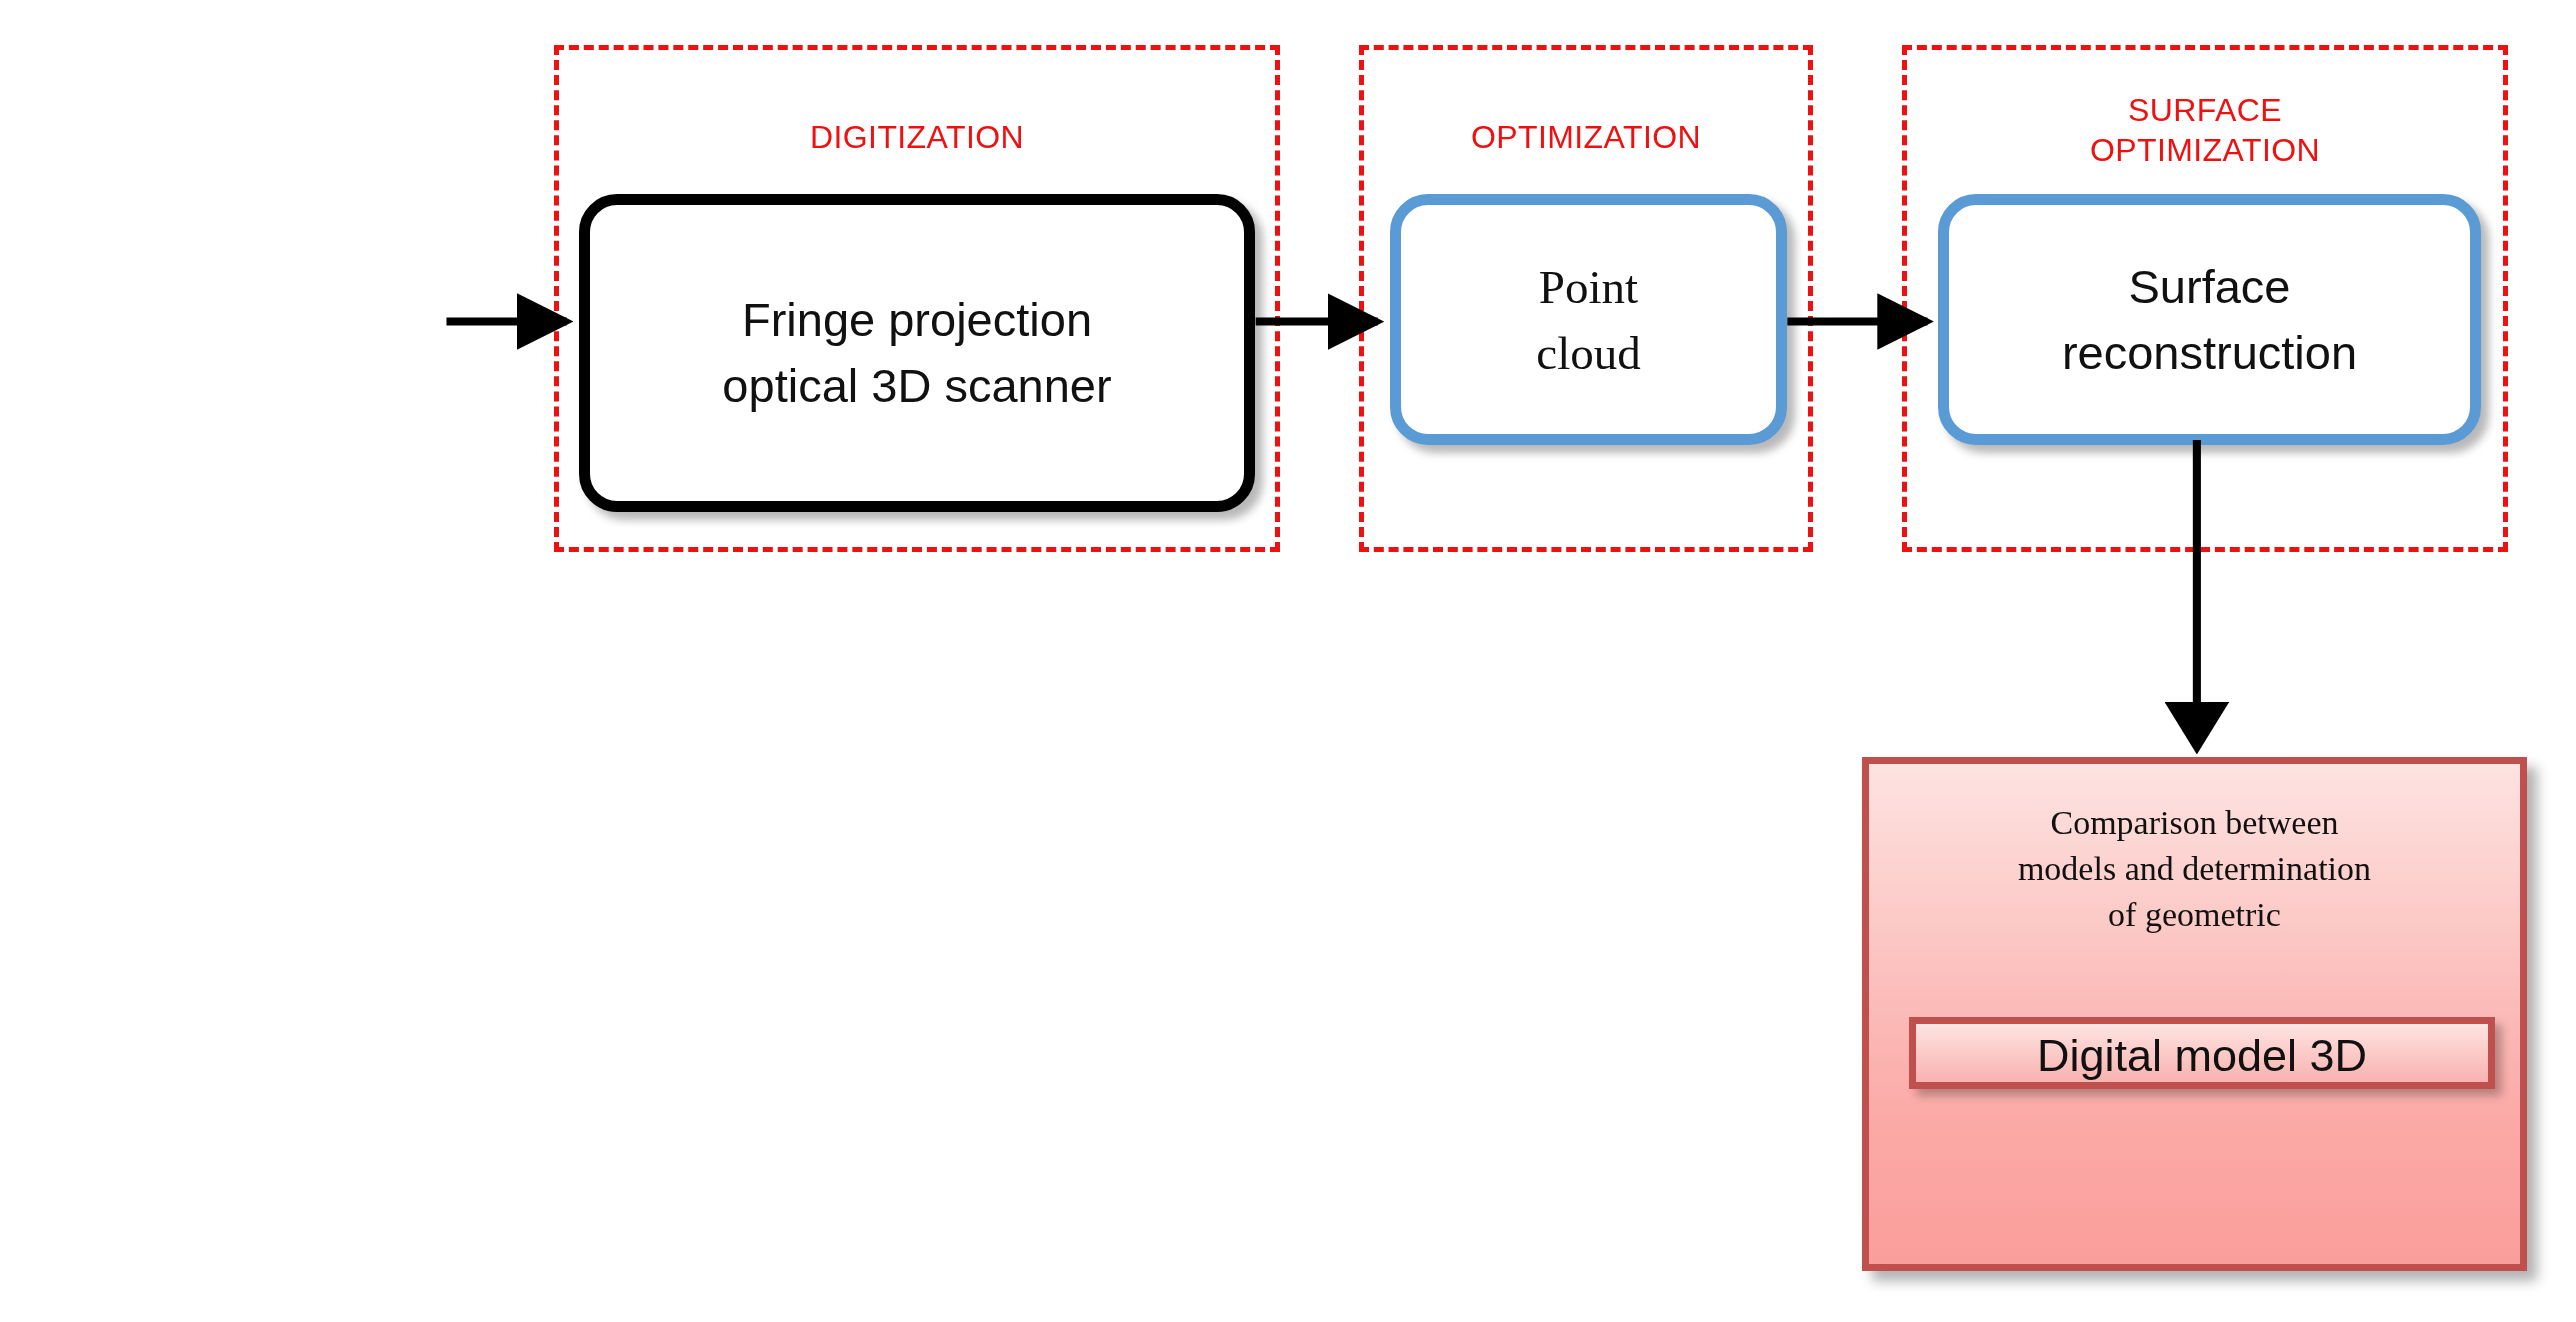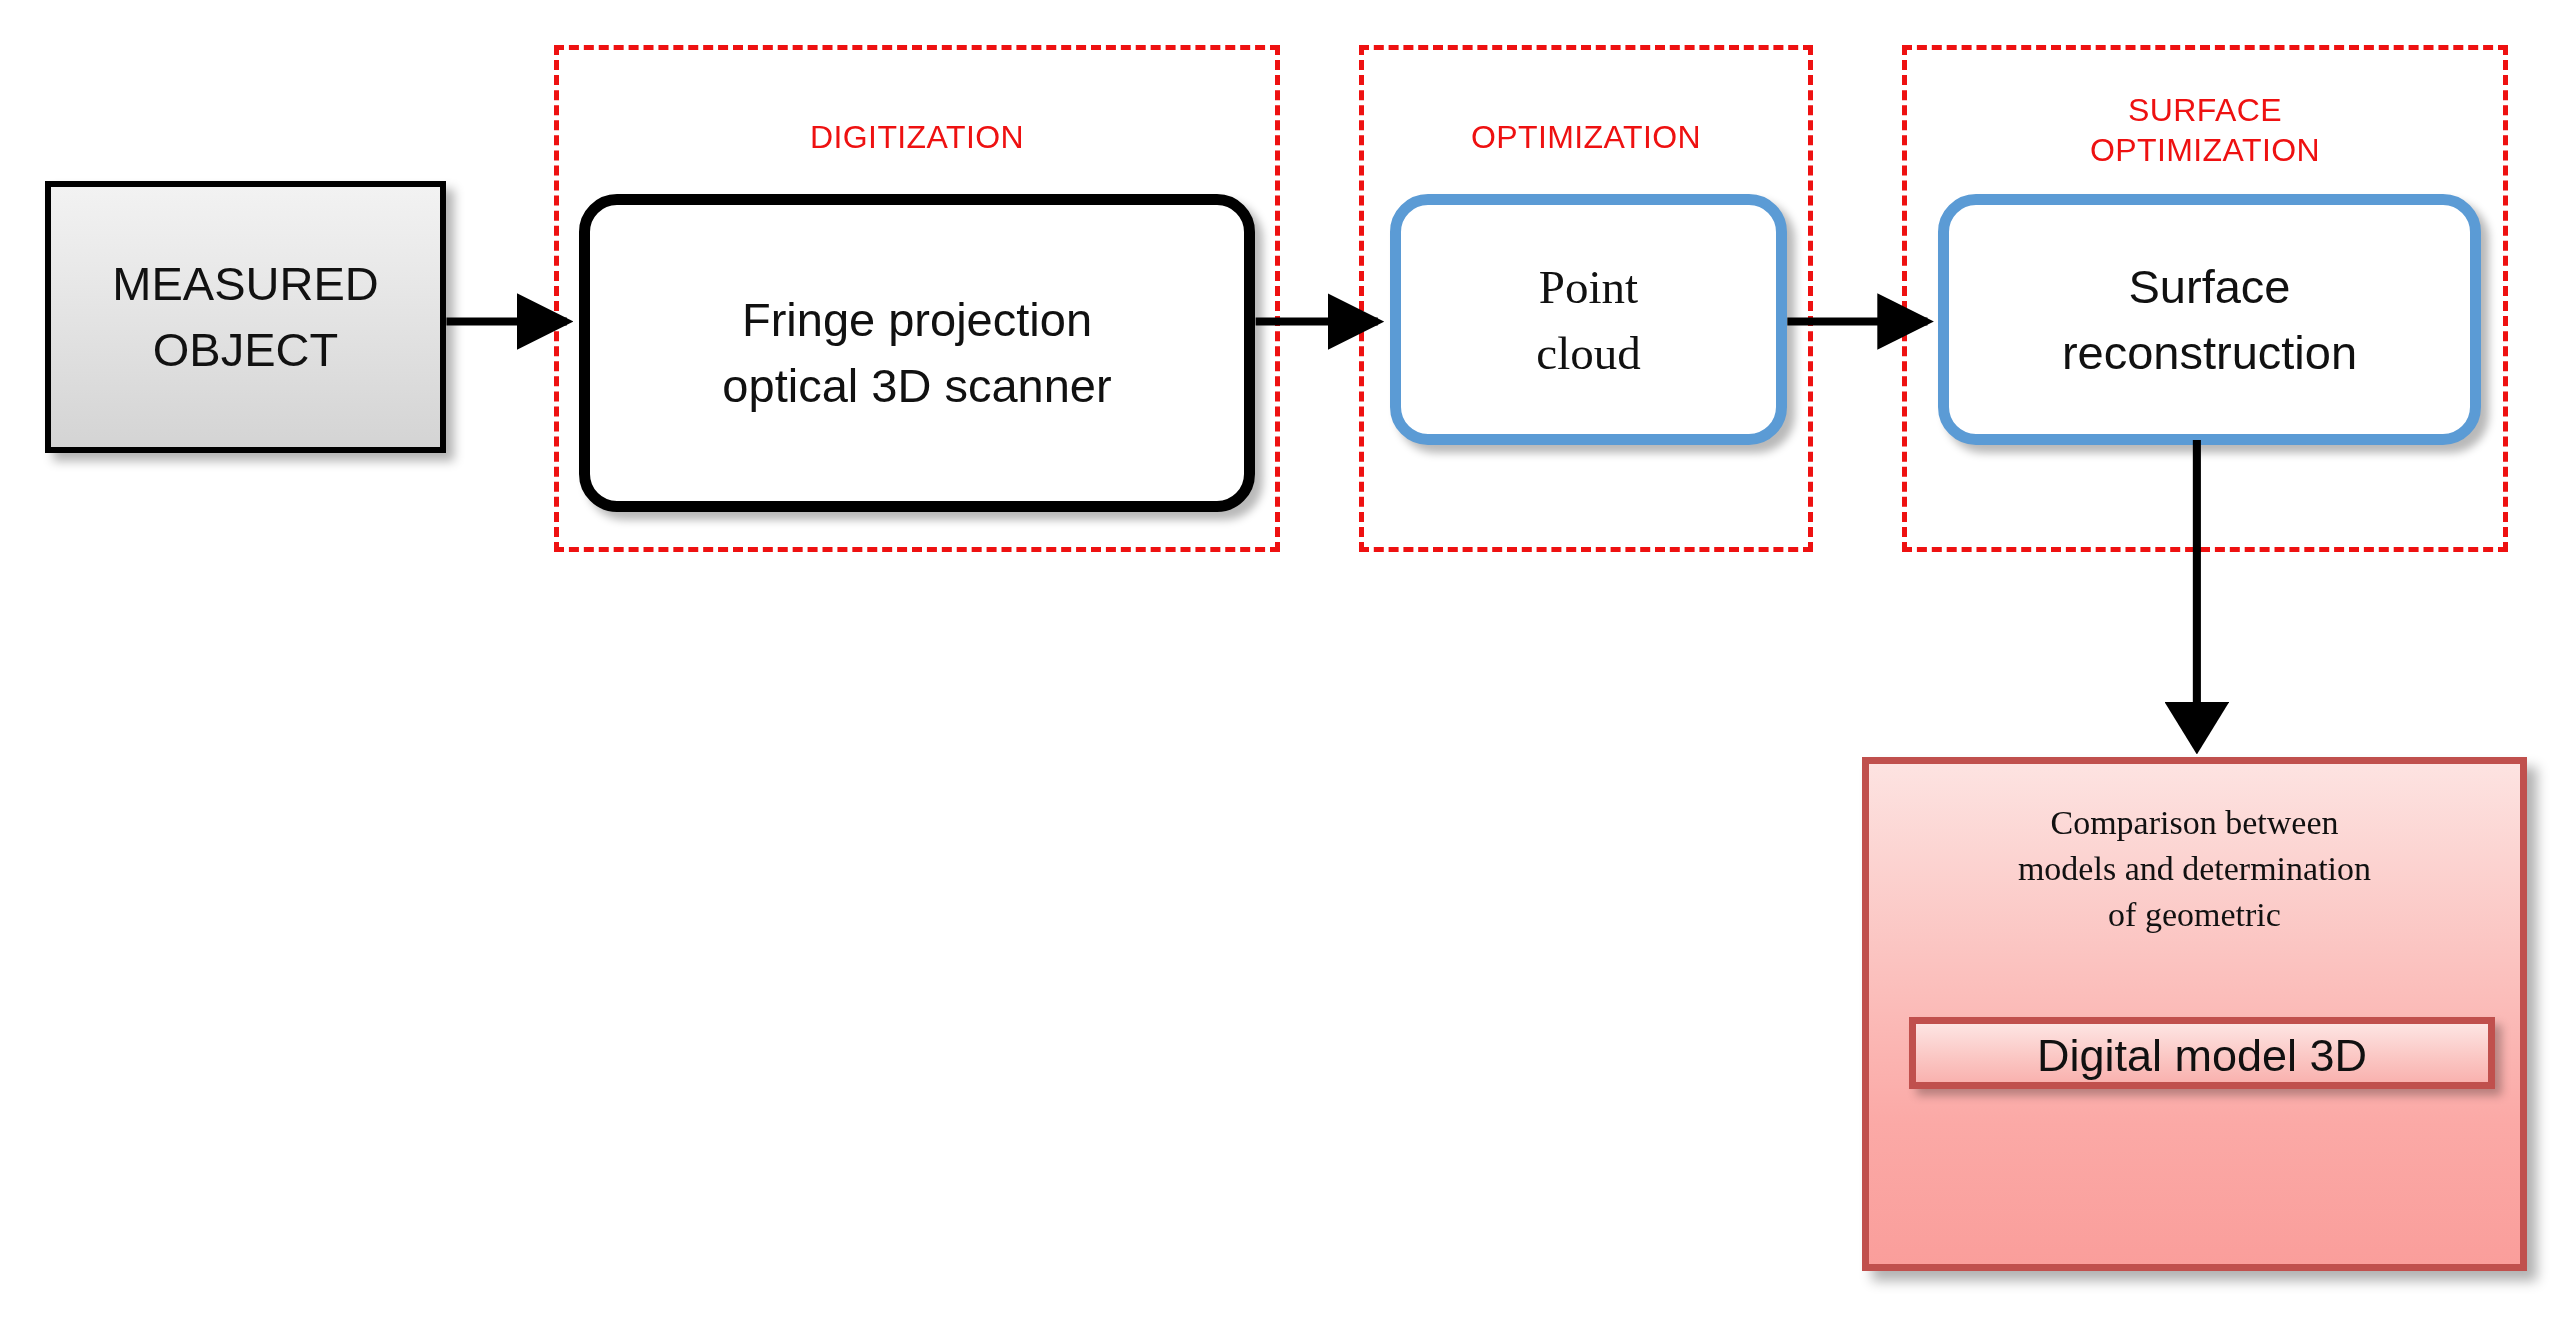--- a/index.html
+++ b/index.html
@@ -122,24 +122,20 @@
 
   <div class="phase-group" style="left:554px; top:45px; width:726px; height:507px;"></div>
   <div class="phase-group" style="left:1359px; top:45px; width:454px; height:507px;"></div>
   <div class="phase-group" style="left:1902px; top:45px; width:606px; height:507px;"></div>
 
   <div class="phase-label" style="left:554px; top:117px; width:726px;">DIGITIZATION</div>
   <div class="phase-label" style="left:1359px; top:117px; width:454px;">OPTIMIZATION</div>
   <div class="phase-label" style="left:1902px; top:90px; width:606px;">SURFACE
 OPTIMIZATION</div>
 
-  <div class="gray-block" style="left:45px; top:181px; width:401px; height:272px;">
-    <span style="white-space:pre-line;">MEASURED
-OBJECT</span>
-  </div>
 
   <div class="proc-block proc-black" style="left:579px; top:194px; width:676px; height:318px;">
     <span style="white-space:pre-line;">Fringe projection
 optical 3D scanner</span>
   </div>
 
   <div class="proc-block proc-blue" style="left:1390px; top:194px; width:397px; height:251px;">
     <span style="white-space:pre-line;font-family:Liberation Serif, serif;">Point
 cloud</span>
   </div>

